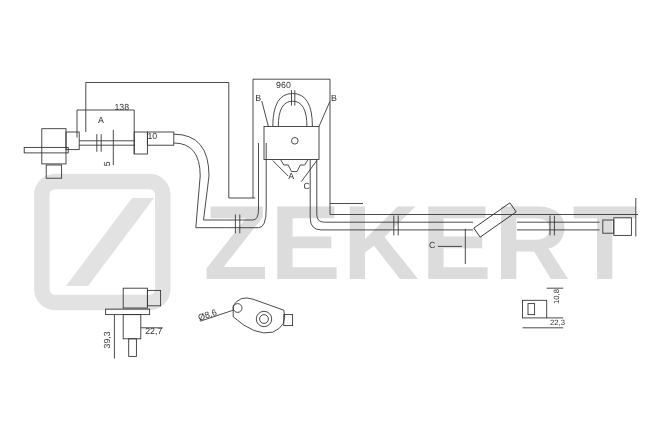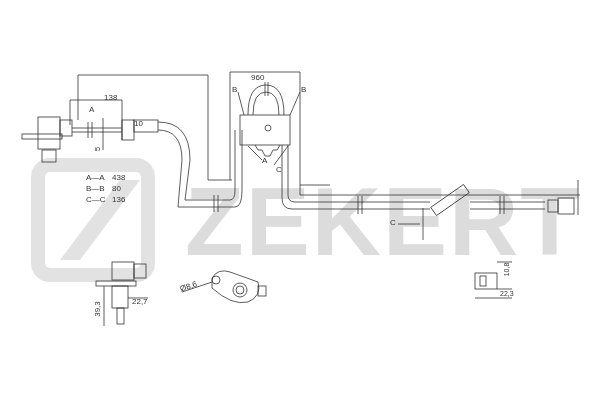--- a/index.html
+++ b/index.html
@@ -106,24 +106,19 @@
   <span class="lbl" style="left:89px;top:106px;">A</span>
   <span class="lbl" style="left:96px;top:145px;transform:rotate(-90deg);">5</span>
   <span class="lbl" style="left:134px;top:120px;">10</span>
   <span class="lbl" style="left:251px;top:74px;">960</span>
   <span class="lbl" style="left:232px;top:86px;">B</span>
   <span class="lbl" style="left:301px;top:86px;">B</span>
   <span class="lbl" style="left:262px;top:157px;">A</span>
   <span class="lbl" style="left:276px;top:166px;">C</span>
   <span class="lbl" style="left:390px;top:219px;">C</span>
 
-  <div style="position:absolute;left:86px;top:172px;font-size:8px;color:#333;line-height:11px;">
-    <div><span style="display:inline-block;width:26px;">A—A</span><span>438</span></div>
-    <div><span style="display:inline-block;width:26px;">B—B</span><span>80</span></div>
-    <div><span style="display:inline-block;width:26px;">C—C</span><span>136</span></div>
-  </div>
 
   <span class="lbl" style="left:132px;top:298px;">22,7</span>
   <span class="lbl" style="left:90px;top:305px;transform:rotate(-90deg);">39,3</span>
   <span class="lbl" style="left:180px;top:283px;transform:rotate(-18deg);">Ø8,6</span>
   <span class="lbl" style="left:500px;top:266px;transform:rotate(-90deg);font-size:7px;">10,8</span>
   <span class="lbl" style="left:500px;top:290px;font-size:7px;">22,3</span>
 </div>
 
 </body></html>

